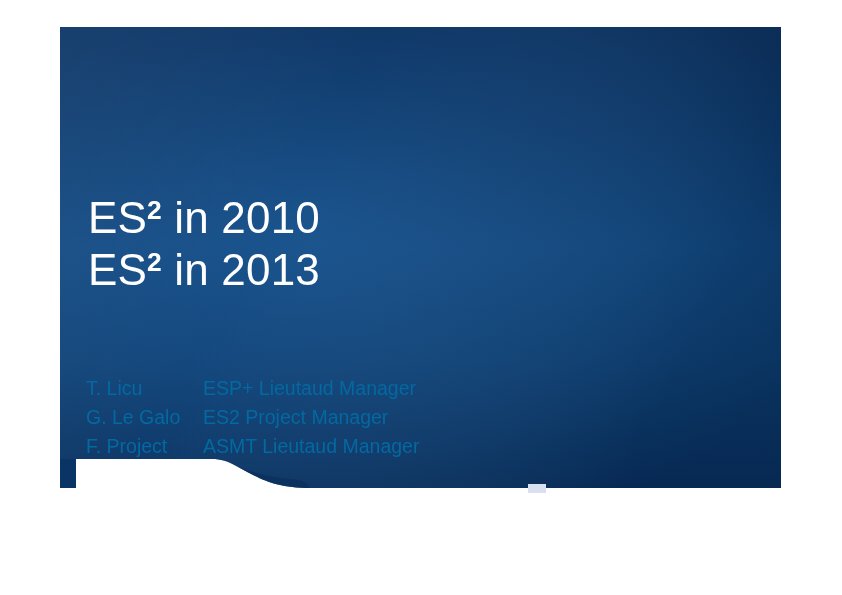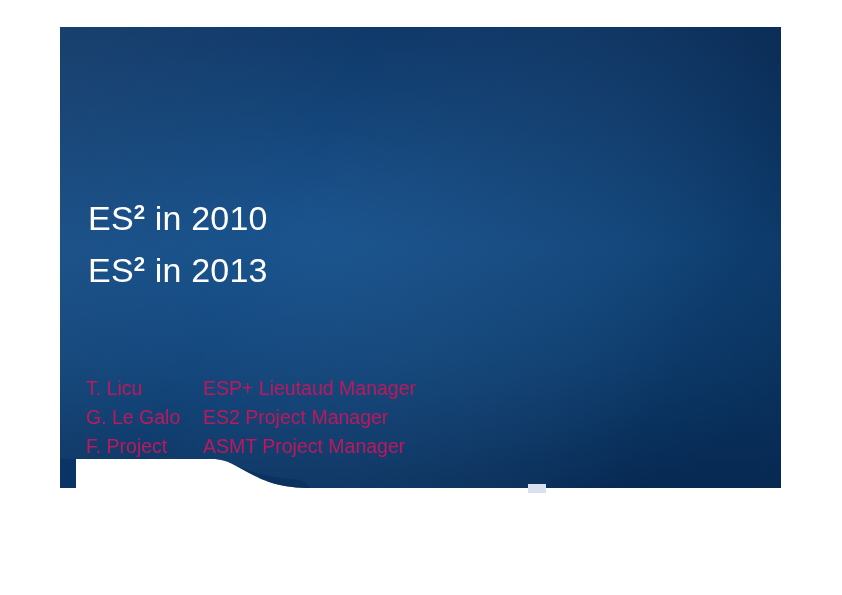--- a/index.html
+++ b/index.html
@@ -41,21 +41,21 @@
   
   .title-block {
     position: absolute;
     left: 88px;
     top: 192px;
     width: 640px;
   }
   .title-line {
     color: #ffffff;
     font-family: "Liberation Sans", sans-serif;
-    font-size: 34px;
+    font-size: 44px;
     font-weight: 400;
     line-height: 52px;
     letter-spacing: 0.2px;
     white-space: nowrap;
   }
   .title-line sup {
     font-size: 0.60em;
     font-weight: 700;
     vertical-align: 0.52em;
     line-height: 0;
@@ -64,21 +64,21 @@
 
   
   .authors-block {
     position: absolute;
     left: 86px;
     top: 374px;
     width: 640px;
   }
   .author-row {
     display: flex;
-    color: #be185d;
+    color: #0369a1;
     font-family: "Liberation Sans", sans-serif;
     font-size: 19.5px;
     font-weight: 400;
     line-height: 29px;
     white-space: nowrap;
   }
   .author-name {
     width: 117px;
     flex: 0 0 117px;
   }
@@ -161,21 +161,21 @@
     <div class="author-row">
       <span class="author-name">T. Licu</span>
       <span class="author-role">ESP+ Lieutaud Manager</span>
     </div>
     <div class="author-row">
       <span class="author-name">G. Le Galo</span>
       <span class="author-role">ES2 Project Manager</span>
     </div>
     <div class="author-row">
       <span class="author-name">F. Project</span>
-      <span class="author-role">ASMT Project Manager</span>
+      <span class="author-role">ASMT Lieutaud Manager</span>
     </div>
   </div>
 
   <div class="mini-tick"></div>
 
   <div class="footer">
 
     
     
 

